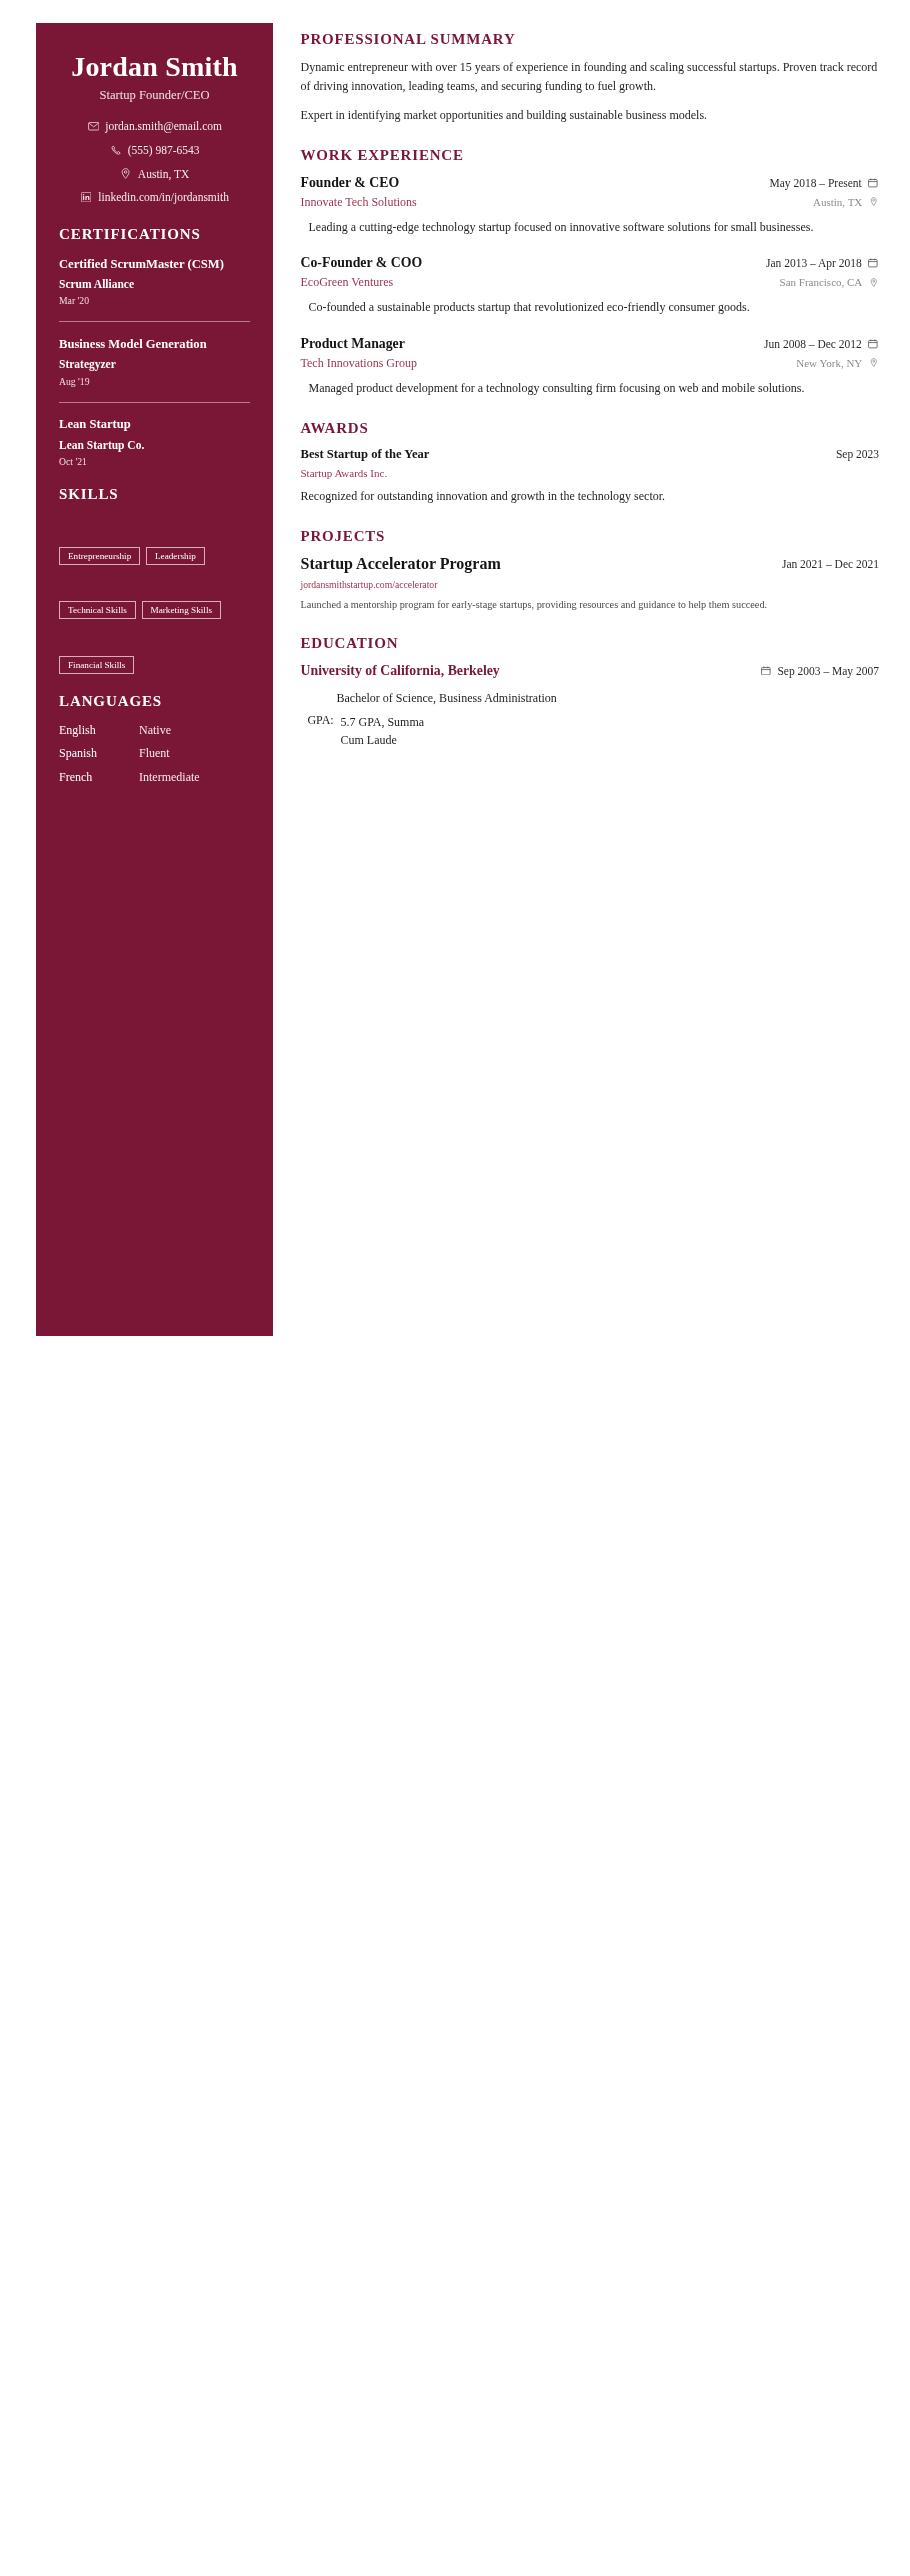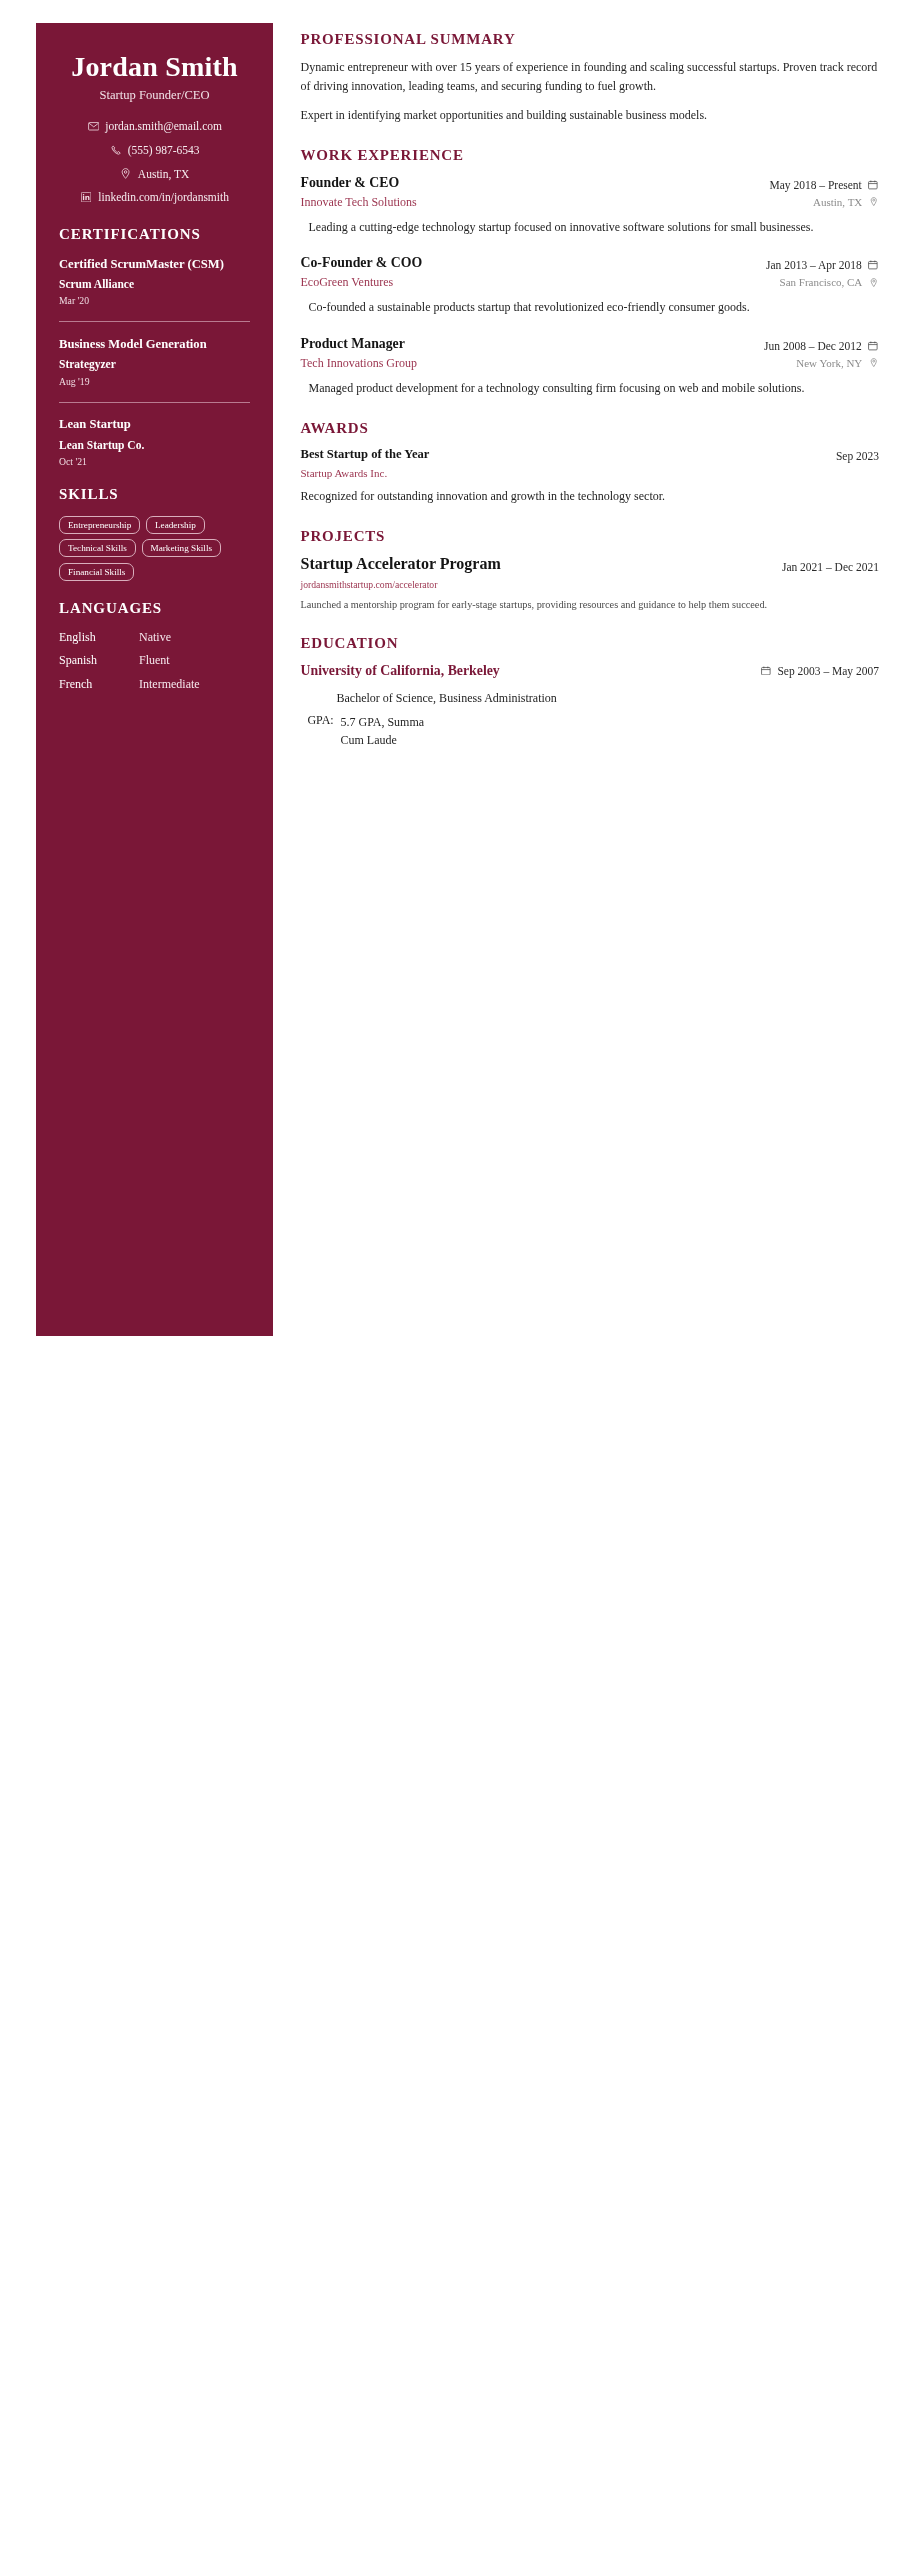--- a/index.html
+++ b/index.html
@@ -108,25 +108,26 @@
   }
 
   .skills-wrap {
     display: flex;
     flex-wrap: wrap;
     gap: 5.7px 5.7px;
     margin-top: 3.4px;
   }
   .skill-chip {
     border: 0.6px solid #d9aebc;
-    border-radius: 7px;
+    border-radius: 0;
     padding: 2.9px 8px;
     font-size: 9.2px;
     color: #ffffff;
     white-space: nowrap;
+    margin-top: 31px;
   }
 
   .lang-row {
     display: flex;
     font-size: 12px;
     margin-bottom: 8.6px;
     color: #ffffff;
   }
   .lang-name { width: 80px; }
   .lang-level { color: #f6e9ee; }
@@ -149,21 +150,21 @@
   .summary-p {
     font-size: 12px;
     line-height: 1.55;
     margin: 0 0 10.3px 0;
     color: #252525;
   }
 
   .entry { margin-bottom: 19.5px; }
   .entry-row {
     display: flex;
-    align-items: flex-end;
+    align-items: center;
     justify-content: space-between;
     gap: 9.2px;
   }
   .entry-title {
     font-size: 13.8px;
     font-weight: bold;
     color: #151515;
   }
   .entry-date {
     font-size: 11.5px;

